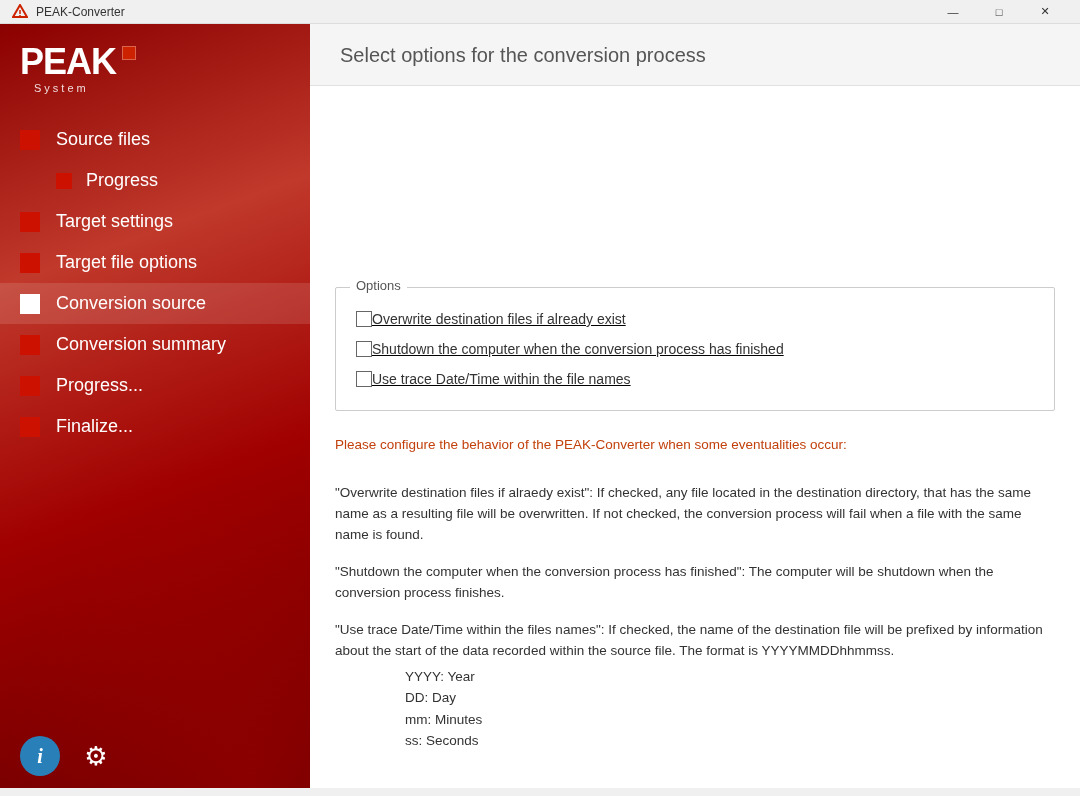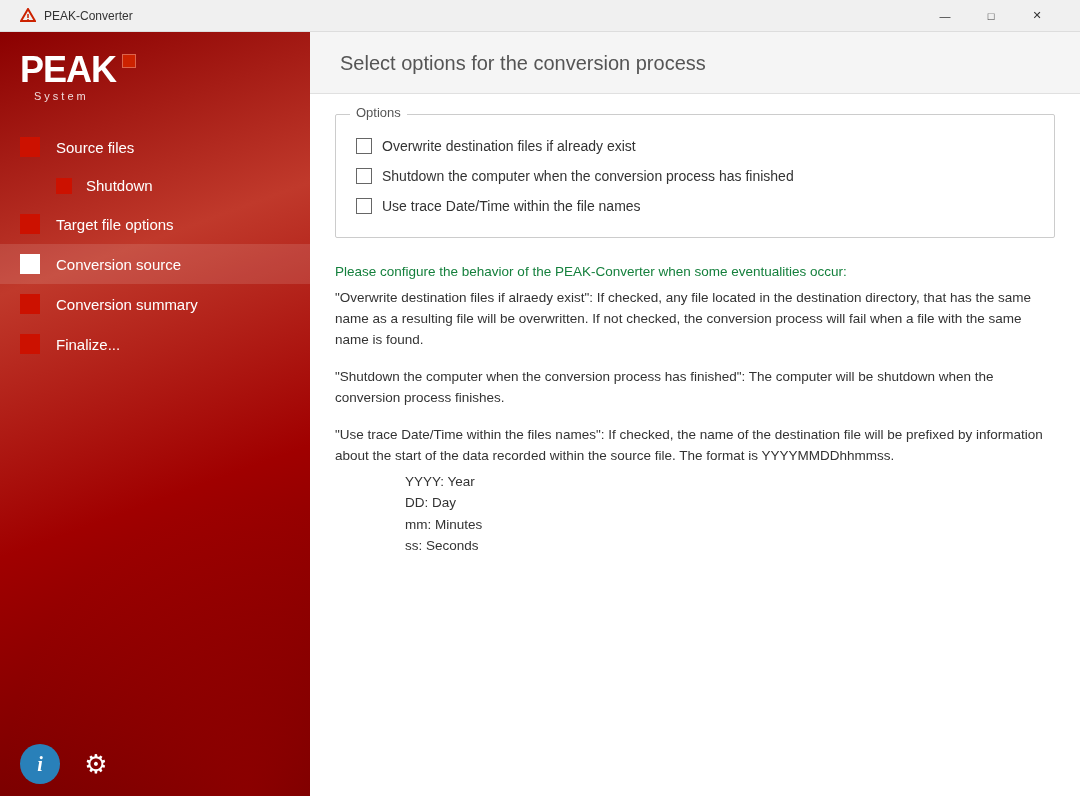--- a/index.html
+++ b/index.html
@@ -6,25 +6,25 @@
     body {
       font-family: 'Segoe UI', Arial, sans-serif;
       width: 1080px;
       height: 796px;
       overflow: hidden;
       background: #f0f0f0;
     }
 
     
     .titlebar {
-      height: 32px;
+      height: 24px;
       background: #f0f0f0;
       display: flex;
       align-items: center;
-      padding: 0 20px;
+      padding: 0 12px;
       border-bottom: 1px solid #ddd;
       user-select: none;
     }
     .titlebar-icon {
       width: 16px;
       height: 16px;
       margin-right: 8px;
     }
     .titlebar-title {
       font-size: 12px;
@@ -156,21 +156,21 @@
       background: #cc1100;
       border-color: #cc1100;
     }
 
     .nav-indicator.white-filled {
       background: white;
       border-color: white;
     }
 
     .nav-label {
-      font-size: 15px;
+      font-size: 18px;
       font-weight: 500;
       color: white;
     }
 
     .nav-item.sub-item {
       padding-left: 56px;
     }
 
     .nav-item.sub-item .nav-indicator {
       width: 16px;
@@ -213,20 +213,21 @@
       color: white;
     }
 
     
     .main-content {
       flex: 1;
       background: white;
       display: flex;
       flex-direction: column;
       overflow-y: auto;
+      justify-content: space-between;
     }
 
     .main-header {
       background: #f5f5f5;
       padding: 20px 30px 18px;
       border-bottom: 1px solid #e0e0e0;
     }
 
     .main-header-title {
       font-size: 20px;
@@ -254,45 +255,45 @@
       left: 14px;
       background: white;
       padding: 0 6px;
       font-size: 13px;
       color: #555;
     }
 
     .option-row {
       display: flex;
       align-items: center;
-      gap: 10px;
       padding: 7px 0;
+      text-decoration: underline;
     }
 
     .option-checkbox {
       width: 16px;
       height: 16px;
       border: 1.5px solid #666;
       background: white;
       flex-shrink: 0;
       cursor: pointer;
     }
 
     .option-label {
       font-size: 14px;
       color: #333;
       cursor: pointer;
     }
 
     
     .description-text {
       font-size: 13.5px;
-      color: #15803d;
+      color: #c2410c;
       line-height: 1.5;
-      margin-bottom: 6px;
+      margin-bottom: 28px;
     }
 
     .description-block {
       margin-bottom: 16px;
     }
 
     .description-block p {
       font-size: 13.5px;
       color: #333;
       line-height: 1.55;
@@ -343,39 +344,47 @@
 
     <div class="nav-items">
 
       <div class="nav-item">
         <div class="nav-indicator filled"></div>
         <span class="nav-label">Source files</span>
       </div>
 
       <div class="nav-item sub-item">
         <div class="nav-indicator filled"></div>
-        <span class="nav-label">Shutdown</span>
-      </div>
-
+        <span class="nav-label">Progress</span>
+      </div>
+
+      <div class="nav-item">
+        <div class="nav-indicator filled"></div>
+        <span class="nav-label">Target settings</span>
+      </div>
 
       <div class="nav-item">
         <div class="nav-indicator filled"></div>
         <span class="nav-label">Target file options</span>
       </div>
 
       <div class="nav-item active">
         <div class="nav-indicator white-filled"></div>
         <span class="nav-label">Conversion source</span>
       </div>
 
       <div class="nav-item">
         <div class="nav-indicator filled"></div>
         <span class="nav-label">Conversion summary</span>
       </div>
 
+      <div class="nav-item">
+        <div class="nav-indicator filled"></div>
+        <span class="nav-label">Progress...</span>
+      </div>
 
       <div class="nav-item">
         <div class="nav-indicator filled"></div>
         <span class="nav-label">Finalize...</span>
       </div>
     </div>
 
     <div class="sidebar-bottom">
       <div class="bottom-icon info-icon-btn">
         <span style="font-style:italic;font-family:Georgia,serif;font-weight:bold;font-size:20px;">i</span>

